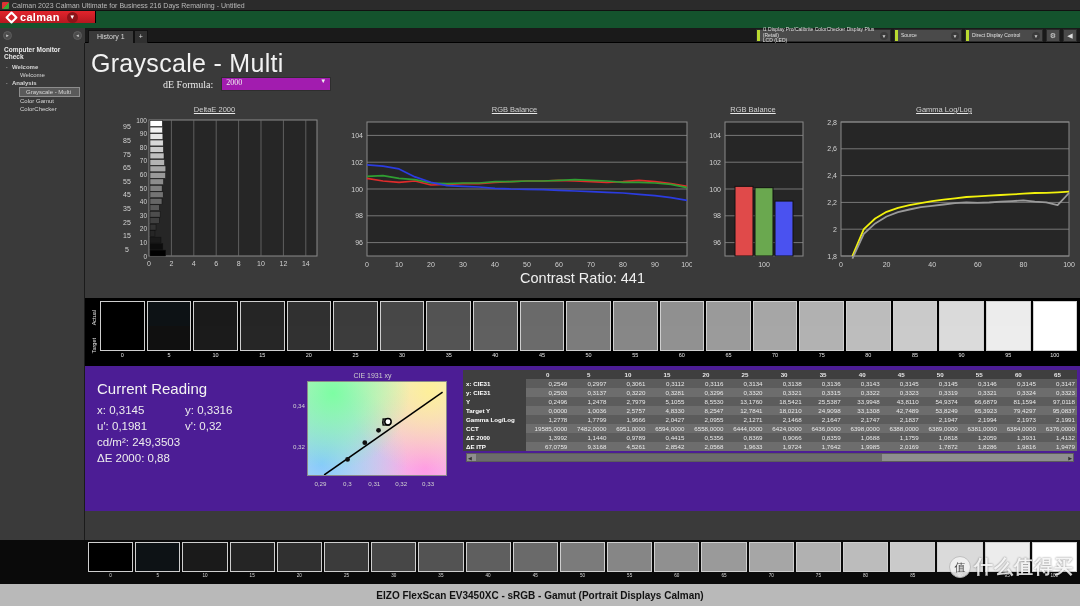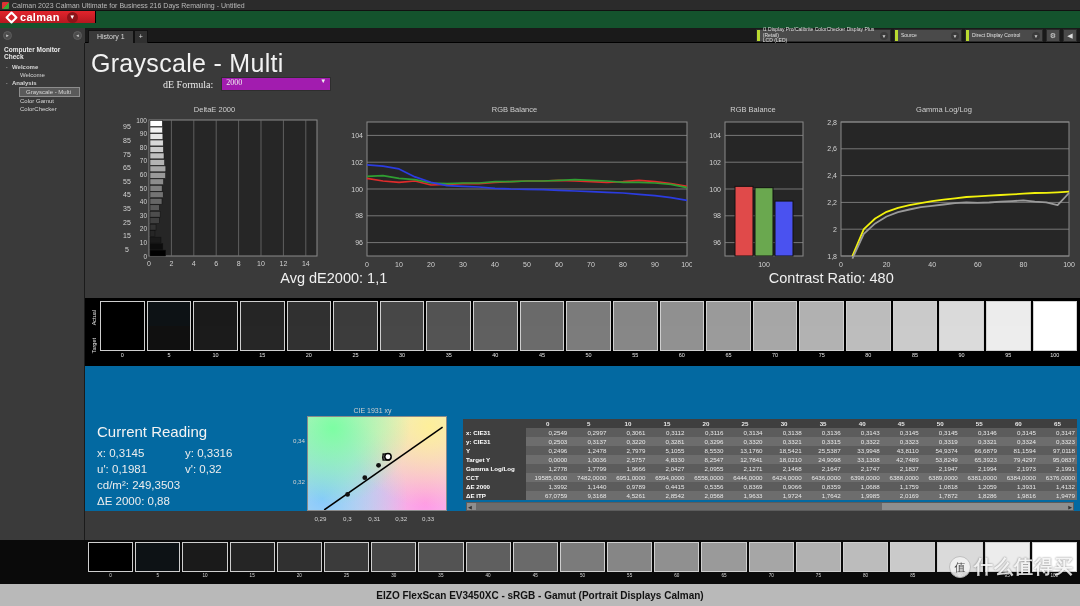--- a/index.html
+++ b/index.html
@@ -87,21 +87,21 @@
   .chartzone{ height:255px; background:#3a3a3a; position:relative;}
   .page-title{ position:absolute; left:6px; top:6px; font-size:25px; color:#f2f2f2;
                font-weight:300; letter-spacing:.3px;}
   .formula-row{ position:absolute; left:78px; top:34px; display:flex; align-items:center; gap:8px;font-family:Liberation Serif, serif;}
   .formula-lbl{ font-size:10px; color:#ececec;}
   .formula-sel{ width:110px; height:14px; background:#a21caf; border:1px solid #2e2e2e;
                 display:flex; padding:0 4px; font-size:8px; color:#f0f0f0;
                 position:relative;}
   .formula-sel .dn{ position:absolute; right:4px; font-size:6px;}
 
-  .plot{ position:absolute; }
+  .plot{ position:absolute;text-decoration:underline; }
   .plot .ptitle{ text-align:center; font-size:7.5px; color:#cfcfcf; margin-bottom:2px;}
   .axis-area{ position:relative; }
 
   
   .sumrow{ position:absolute; left:0; right:0; top:222px; height:26px;
            display:flex; align-items:center;}
   .sumrow div{ flex:1; text-align:center; font-size:14.5px; color:#f0f0f0;}
 
   
   .patchstrip{ height:68px; background:#000; display:flex; align-items:center;
@@ -111,21 +111,21 @@
   .atlabels span{ writing-mode:vertical-rl; transform:rotate(180deg);
                   font-size:5.5px; color:#e0e0e0;}
   .patches{ flex:1; display:flex; gap:2px; height:62px; align-items:flex-start;}
   .pwrap{ flex:1; display:flex; flex-direction:column; align-items:center;}
   .pbox{ width:100%; height:50px; border:1px solid #cfcfcf; display:flex;
          flex-direction:column;}
   .pbox i{ display:block; flex:1;}
   .plabel{ font-size:5.5px; color:#e6e6e6; margin-top:1px;}
 
   
-  .bottom{ height:145px; background:#0369a1; display:flex; position:relative;align-items:flex-end;}
+  .bottom{ height:145px; background:#4c1d95; display:flex; position:relative;}
   .reading{ width:200px; padding:14px 0 0 12px;}
   .reading h3{ font-size:15px; font-weight:400; color:#f3f3f3; margin-bottom:7px;}
   .reading .line{ font-size:11.5px; color:#ededed; margin-bottom:4px; display:flex;}
   .reading .line b{ font-weight:400; min-width:88px; display:inline-block;}
 
   .cie{ width:175px; padding-top:6px;}
   .cie .ptitle{ text-align:center; font-size:7px; color:#cfcfcf;}
   .ciebox{ position:relative; margin:2px 0 0 22px; width:140px; height:95px;
            border:1px solid #8a8a8a; overflow:hidden;}
   .cieshade{ position:absolute; inset:0;
@@ -399,22 +399,21 @@
               <text x="164.79999999999998" y="151" font-size="7" text-anchor="middle" fill="#d2d2d2" font-family="&quot;Liberation Sans&quot;, sans-serif">60</text>
               <text x="210.4" y="151" font-size="7" text-anchor="middle" fill="#d2d2d2" font-family="&quot;Liberation Sans&quot;, sans-serif">80</text>
               <text x="256" y="151" font-size="7" text-anchor="middle" fill="#d2d2d2" font-family="&quot;Liberation Sans&quot;, sans-serif">100</text>
               <path d="M39.4 140.0 L50.8 113.2 L62.2 102.5 L73.6 95.8 L85.0 91.8 L96.4 89.1 L107.8 87.1 L119.2 85.1 L130.6 83.7 L142.0 82.4 L153.4 81.0 L164.8 80.4 L176.2 79.7 L187.6 79.0 L199.0 78.4 L210.4 77.7 L221.8 77.0 L233.2 76.8 L244.6 76.3 L256.0 75.7 " fill="none" stroke="#f2f20c" stroke-width="1.8" stroke-linejoin="round"></path>
               <path d="M39.4 142.7 L50.8 117.8 L62.2 107.4 L73.6 100.5 L85.0 96.2 L96.4 93.5 L107.8 91.1 L119.2 89.8 L130.6 88.5 L142.0 87.1 L153.4 86.5 L164.8 86.8 L176.2 86.5 L187.6 85.7 L199.0 85.1 L210.4 84.4 L221.8 85.7 L233.2 86.4 L244.6 89.1 L256.0 77.0 " fill="none" stroke="#9a9a9a" stroke-width="1.8" stroke-linejoin="round"></path>
             </svg>
         </div>
       </div>
 
       <div class="sumrow">
-        <div>Avg dE2000: 1,1</div>
-        <div>Contrast Ratio: 480</div>
+        <div>Contrast Ratio: 441</div>
       </div>
     </div>
 
     <div class="patchstrip">
       <div class="atlabels">
         <span>Actual</span>
         <span>Target</span>
       </div>
       <div class="patches" id="patches">
           <div class="pwrap">

